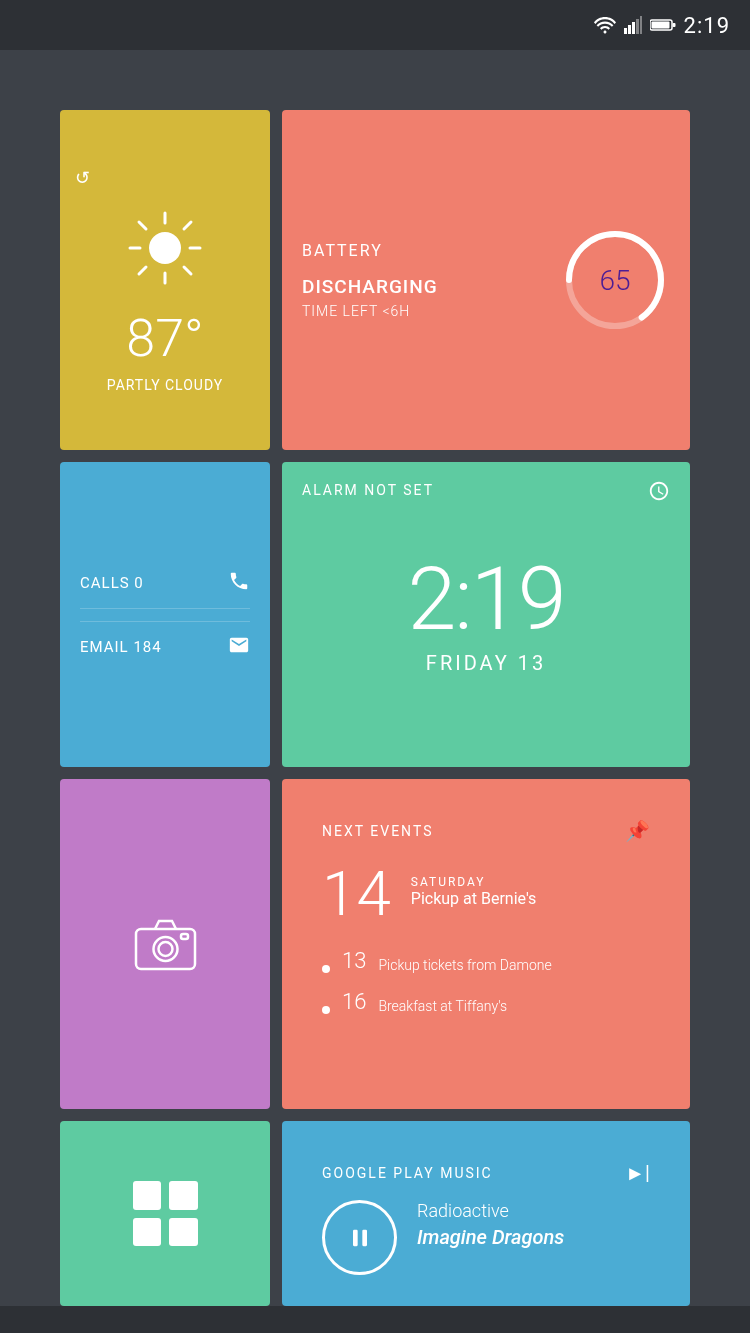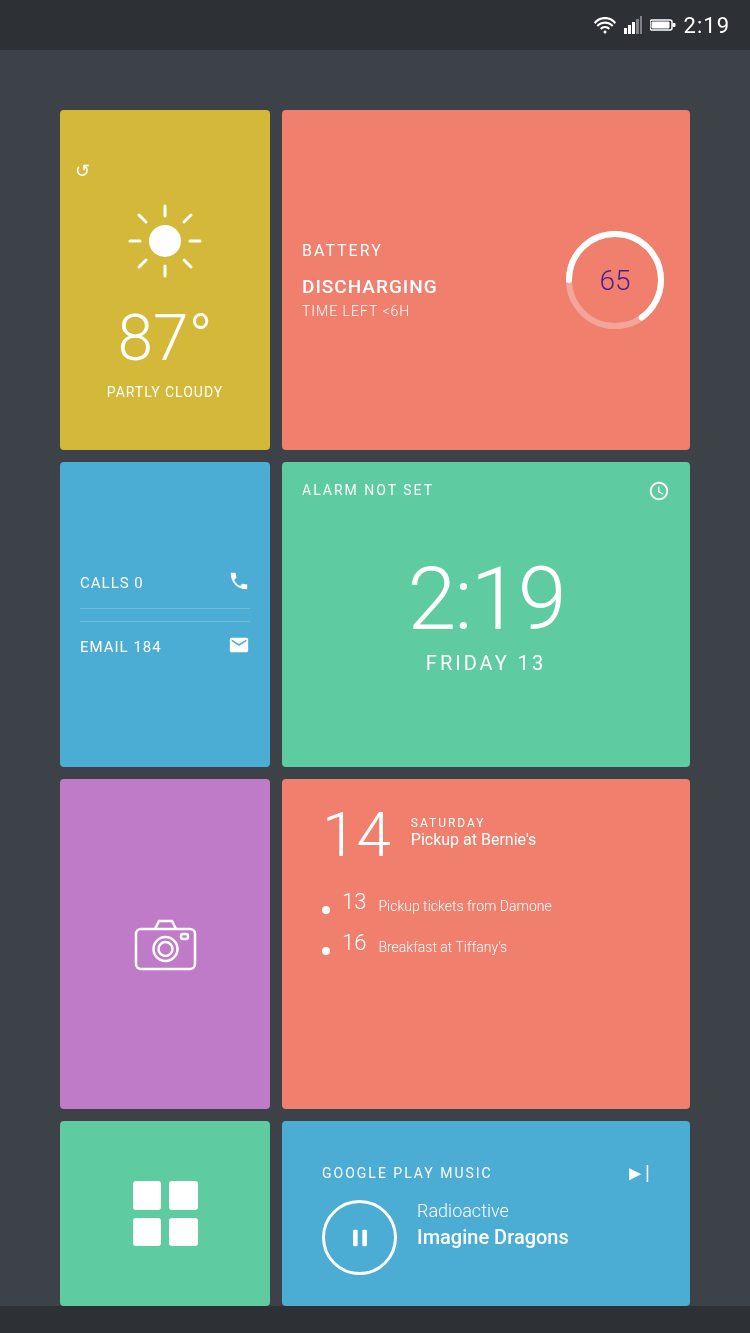--- a/index.html
+++ b/index.html
@@ -69,21 +69,21 @@
       align-self: flex-start;
       font-size: 18px;
       margin-bottom: 10px;
     }
     .sun-icon {
       width: 80px;
       height: 80px;
       margin: 10px 0;
     }
     .weather-temp {
-      font-size: 64px;
+      font-size: 52px;
       font-weight: 300;
       margin-top: 10px;
     }
     .weather-desc {
       font-size: 14px;
       font-weight: 400;
       letter-spacing: 1px;
       margin-top: 8px;
       text-align: center;
     }
@@ -351,20 +351,21 @@
     }
     .music-info {}
     .music-song {
       font-size: 18px;
       font-weight: 300;
     }
     .music-artist {
       font-size: 20px;
       font-weight: 500;
       margin-top: 4px;
+      font-style: italic;
     }
 
     
     .bottom-nav {
       height: 90px;
       background: #2d3035;
       display: flex;
       align-items: center;
       justify-content: space-around;
       flex-shrink: 0;
@@ -488,20 +489,24 @@
     <svg class="camera-icon-svg" viewBox="0 0 65 55" fill="none" stroke="white" stroke-width="2.5">
       <rect x="3" y="12" width="59" height="40" rx="5"></rect>
       <circle cx="32.5" cy="32" r="12"></circle>
       <circle cx="32.5" cy="32" r="7"></circle>
       <path d="M22 12 L26 4 L39 4 L43 12"></path>
       <rect x="48" y="17" width="7" height="5" rx="2"></rect>
     </svg>
   </div>
 
   <div class="tile events-tile">
+    <div class="events-header">
+      <span class="events-label">NEXT EVENTS</span>
+      <span class="pin-icon">📌</span>
+    </div>
     <div class="event-main">
       <div class="event-day-big">14</div>
       <div class="event-main-info">
         <div class="event-day-name">SATURDAY</div>
         <div class="event-main-title">Pickup at Bernie's</div>
       </div>
     </div>
     <div class="event-sub">
       <div class="event-bullet"></div>
       <div class="event-sub-day">13</div>

